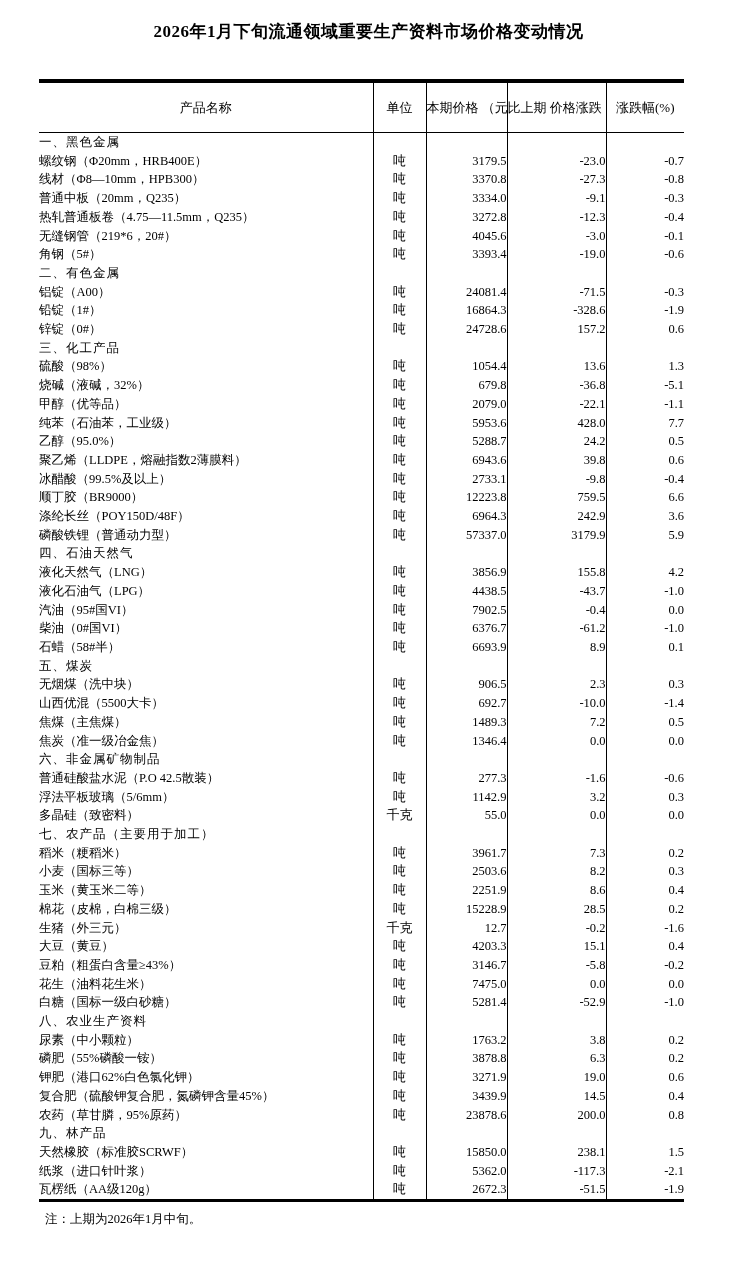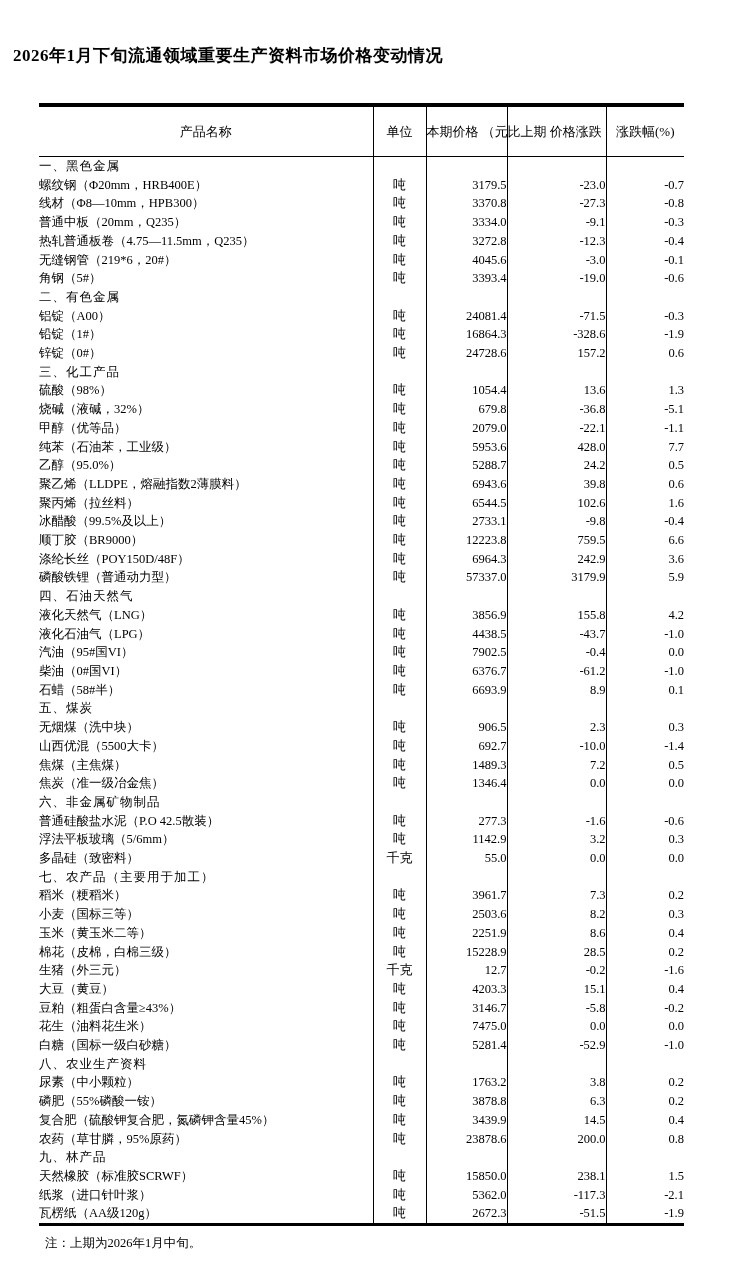--- a/index.html
+++ b/index.html
@@ -10,23 +10,23 @@
   .page {
     position: relative;
     width: 737px;
     height: 1271px;
     background: #ffffff;
     overflow: hidden;
     font-family: "Liberation Serif", "DejaVu Serif", serif;
     color: #000000;
   }
   .page-title {
-    margin: 13px;
-    padding-top: 32px;
-    text-align: left;
+    margin: 1px;
+    padding-top: 20px;
+    text-align: center;
     font-size: 17px;
     font-weight: bold;
     letter-spacing: 0.5px;
     line-height: 22px;
   }
   table.price-table {
     border-collapse: collapse;
     table-layout: fixed;
     width: 645px;
     margin: 36px 8px 0 39px;
@@ -233,27 +233,20 @@
           <td class="num">0.5</td>
         </tr>
         <tr>
           <td class="name">聚乙烯（LLDPE，熔融指数2薄膜料）</td>
           <td class="unit">吨</td>
           <td class="num">6943.6</td>
           <td class="num">39.8</td>
           <td class="num">0.6</td>
         </tr>
         <tr>
-          <td class="name">聚丙烯（拉丝料）</td>
-          <td class="unit">吨</td>
-          <td class="num">6544.5</td>
-          <td class="num">102.6</td>
-          <td class="num">1.6</td>
-        </tr>
-        <tr>
           <td class="name">冰醋酸（99.5%及以上）</td>
           <td class="unit">吨</td>
           <td class="num">2733.1</td>
           <td class="num">-9.8</td>
           <td class="num">-0.4</td>
         </tr>
         <tr>
           <td class="name">顺丁胶（BR9000）</td>
           <td class="unit">吨</td>
           <td class="num">12223.8</td>
@@ -462,20 +455,27 @@
           <td class="num">1763.2</td>
           <td class="num">3.8</td>
           <td class="num">0.2</td>
         </tr>
         <tr>
           <td class="name">磷肥（55%磷酸一铵）</td>
           <td class="unit">吨</td>
           <td class="num">3878.8</td>
           <td class="num">6.3</td>
           <td class="num">0.2</td>
+        </tr>
+        <tr>
+          <td class="name">钾肥（港口62%白色氯化钾）</td>
+          <td class="unit">吨</td>
+          <td class="num">3271.9</td>
+          <td class="num">19.0</td>
+          <td class="num">0.6</td>
         </tr>
         <tr>
           <td class="name">复合肥（硫酸钾复合肥，氮磷钾含量45%）</td>
           <td class="unit">吨</td>
           <td class="num">3439.9</td>
           <td class="num">14.5</td>
           <td class="num">0.4</td>
         </tr>
         <tr>
           <td class="name">农药（草甘膦，95%原药）</td>

